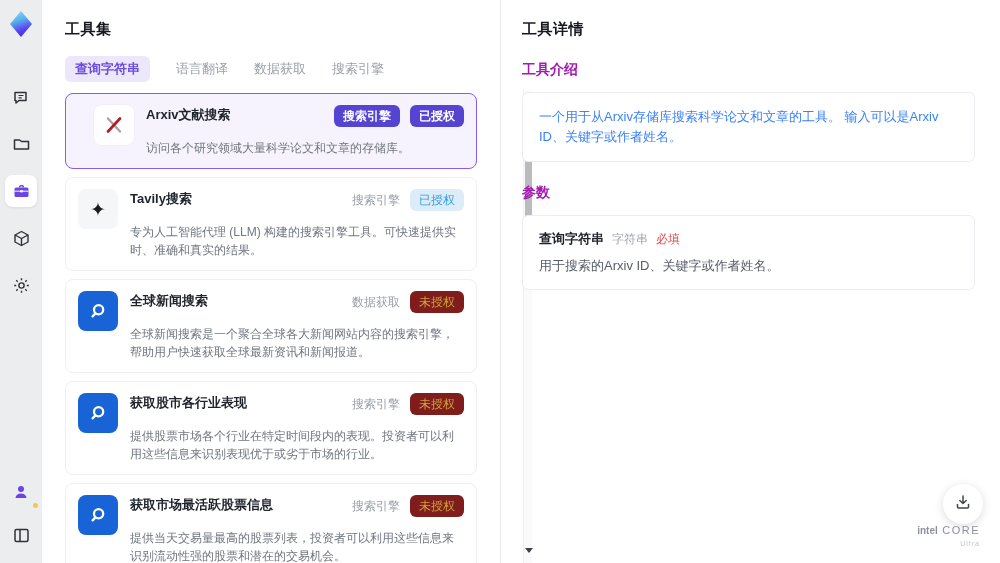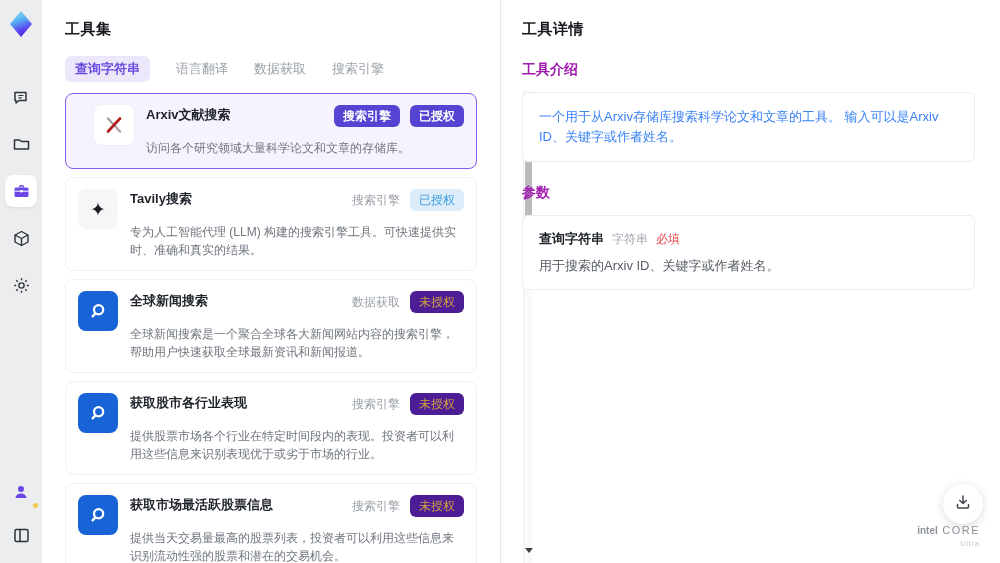--- a/index.html
+++ b/index.html
@@ -34,21 +34,21 @@
   .tool-icon.gray { background:#f5f6f7; }
   .tool-icon.blue { background:#1863d6; }
   .star-glyph { font-size:19px; color:#191b20; line-height:1; }
   .card-body { flex:1; min-width:0; }
   .card-head { display:flex; align-items:flex-start; justify-content:space-between; gap:8px; }
   .tool-title { font-size:13px; font-weight:bold; color:#1f232b; line-height:17px; padding-top:1px; }
   .badges { display:flex; align-items:center; gap:10px; flex-shrink:0; }
   .badge-solid { background:#5544d2; color:#fff; font-size:12px; font-weight:bold; padding:3px 9px; border-radius:6px; line-height:16px; }
   .cat-plain { color:#9aa0a8; font-size:12px; line-height:22px; }
   .badge-blue { background:#dcecf9; color:#379fe0; font-size:12px; padding:3px 9px; border-radius:6px; line-height:16px; }
-  .badge-yellow { background:#4c1d95; color:#d2a23c; font-size:12px; padding:3px 9px; border-radius:6px; line-height:16px; }
+  .badge-yellow { background:#7f1d1d; color:#d2a23c; font-size:12px; padding:3px 9px; border-radius:6px; line-height:16px; }
   .tool-desc { margin-top:12px; font-size:12px; color:#70767f; line-height:18px; }
 
   
   .list-scrollbar { position:absolute; left:481px; top:90px; width:9px; height:473px; background:#fafafb; border-left:1px solid #efeff1; }
   .sb-thumb { position:absolute; left:1px; top:22px; width:7px; height:162px; background:#b9bbbf; border-radius:3px; }
   .sb-arrow-up { position:absolute; top:3px; left:1px; width:0; height:0; border-left:4px solid transparent; border-right:4px solid transparent; border-bottom:5px solid #3c4046; }
   .sb-arrow-down { position:absolute; bottom:10px; left:1px; width:0; height:0; border-left:4px solid transparent; border-right:4px solid transparent; border-top:5px solid #3c4046; }
 
   
   .detail { flex:1; border-left:1px solid #e7e8ec; padding:20px 25px 0 21px; position:relative; }

